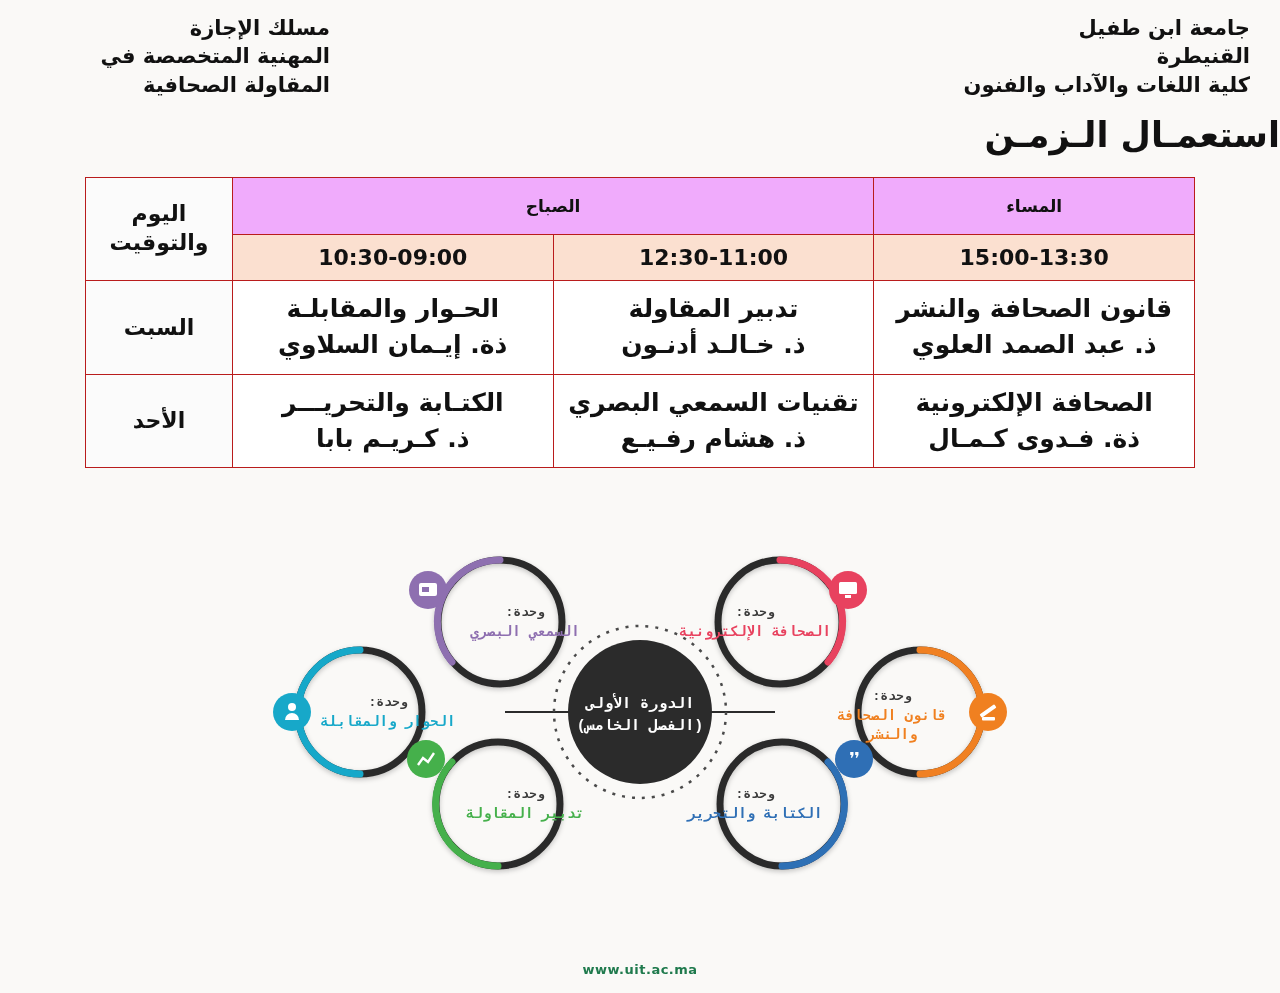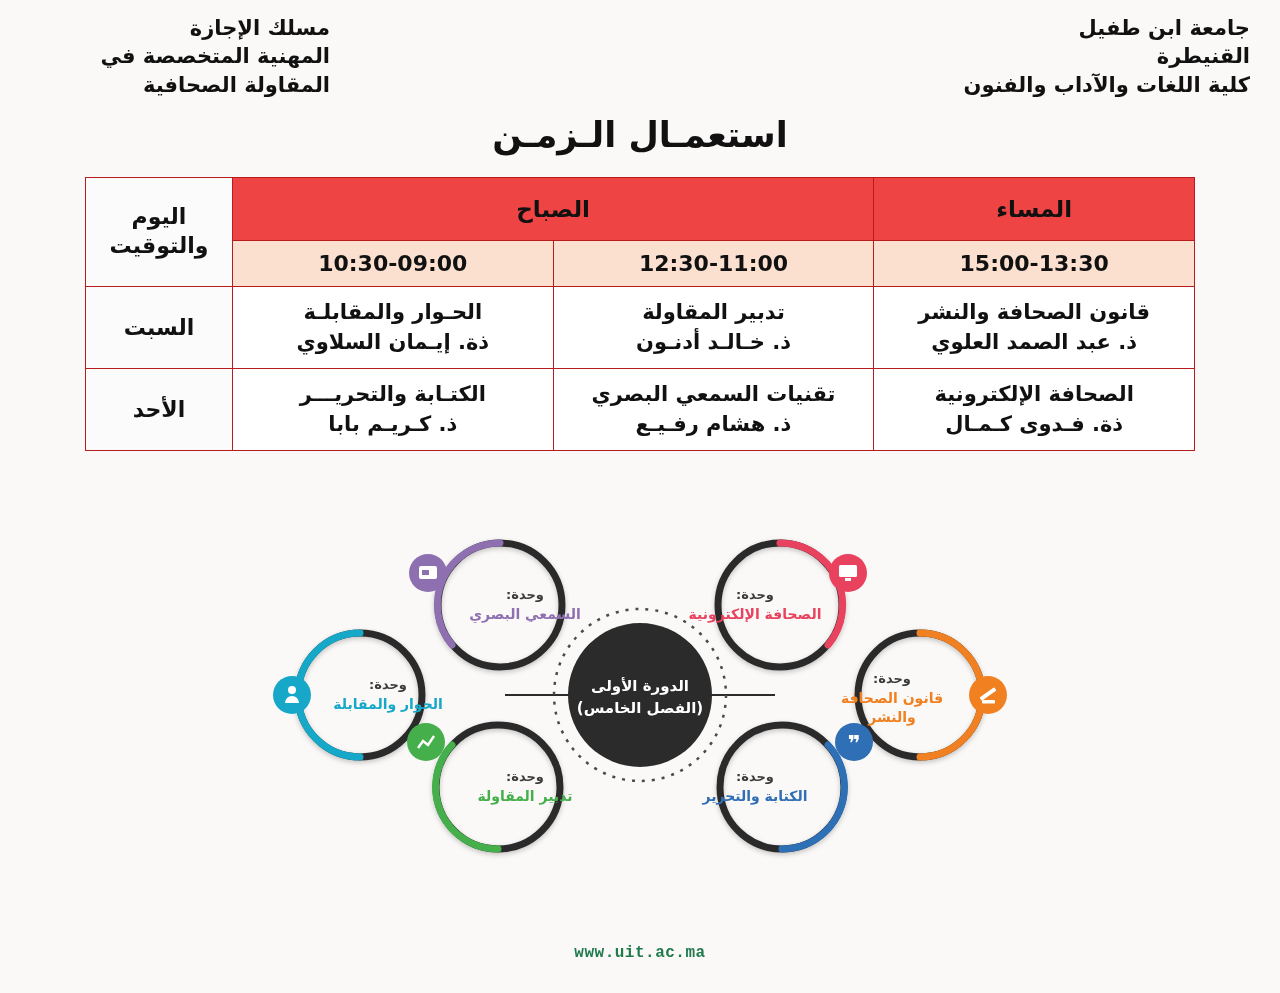--- a/index.html
+++ b/index.html
@@ -27,21 +27,20 @@
   .header-block {
     font-weight: bold;
     font-size: 21px;
     line-height: 1.35;
     text-align: right;
   }
   .header-right { width: 330px; }
   .header-left  { width: 300px; }
 
   .doc-title {
-    text-align: center;
     font-size: 35px;
     font-weight: bold;
     letter-spacing: 1px;
     margin-top: 16px;
   }
 
   
   .table-wrap {
     margin: 22px auto 0 auto;
     width: 1110px;
@@ -55,83 +54,83 @@
   table.timetable td, table.timetable th {
     border: 1px solid #b91c1c;
     text-align: center;
     vertical-align: middle;
     font-weight: bold;
   }
   .col-day     { width: 120px; }
   .col-slot    { width: 262px; }
 
   .hdr-period {
-    font-size: 23px;
+    font-size: 17px;
     padding: 18px 16px;
-    background: #ef4444;
+    background: #f0abfc;
   }
   .hdr-day {
     font-size: 22px;
     line-height: 1.3;
     background: #fbfbfb;
   }
   .time-cell {
     background: #fbe0d0;
     font-size: 22px;
     padding: 10px 4px;
   }
   .day-cell {
     font-size: 22px;
     background: #fbfbfb;
     padding: 0 4px;
   }
   .course-cell {
-    font-size: 21px;
+    font-size: 25px;
     line-height: 1.45;
     padding: 10px 6px;
     background: #fff;
   }
   .course-cell .teacher {
     display: block;
   }
 
   
   .diagram {
     position: relative;
     width: 1280px;
     height: 400px;
     margin-top: 44px;
+    font-family: Liberation Mono, monospace;
   }
   .diagram svg { display: block; }
 
   .center-label {
     font-size: 15px;
     font-weight: bold;
     fill: #ffffff;
   }
   .unit-word {
     font-size: 13px;
     font-weight: bold;
     fill: #3b3b3b;
   }
   .unit-name {
     font-size: 14px;
     font-weight: bold;
   }
 
   .footer-url {
     position: absolute;
-    bottom: 31px;
+    bottom: 16px;
     width: 100%;
     text-align: center;
-    font-size: 16px;
+    font-size: 13px;
     font-weight: bold;
     color: #1f7a4d;
     letter-spacing: .5px;
-    font-family: Liberation Mono, monospace;
   }
 </style>
 </head>
 <body>
 
 <div class="header">
   <div class="header-block header-right">
     <div>جامعة ابن طفيل</div>
     <div>القنيطرة</div>
     <div>كلية اللغات والآداب والفنون</div>

